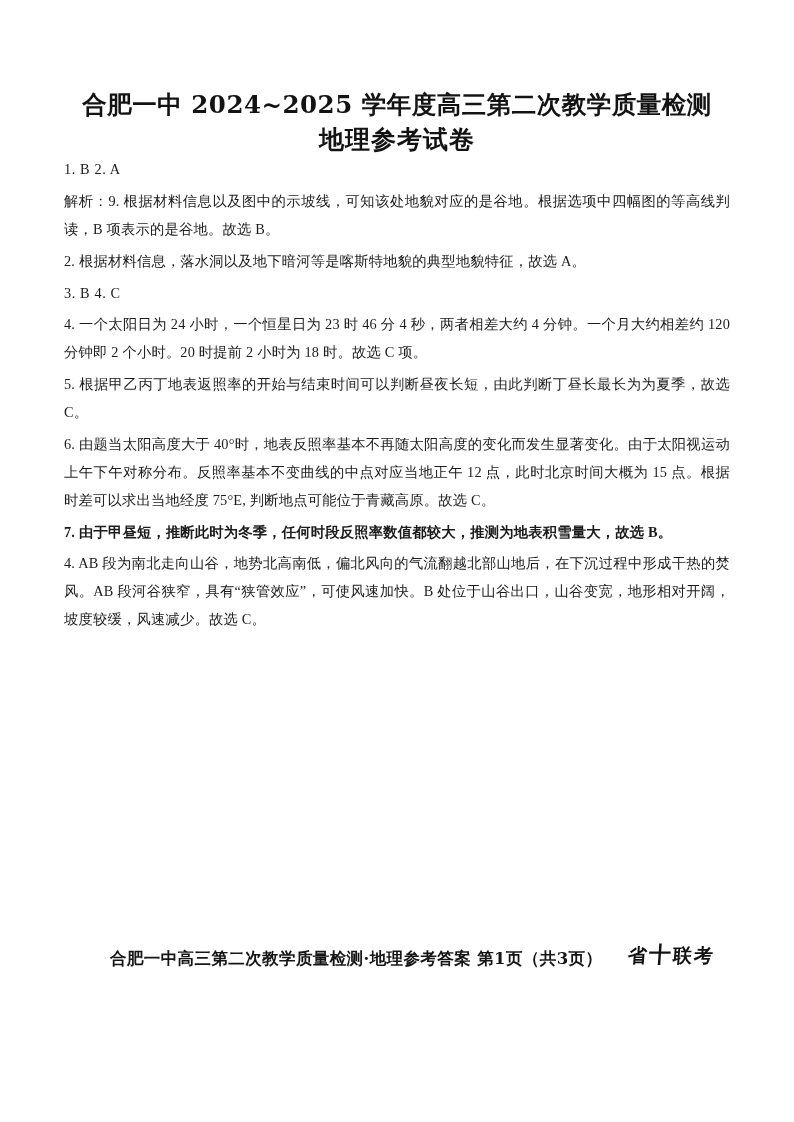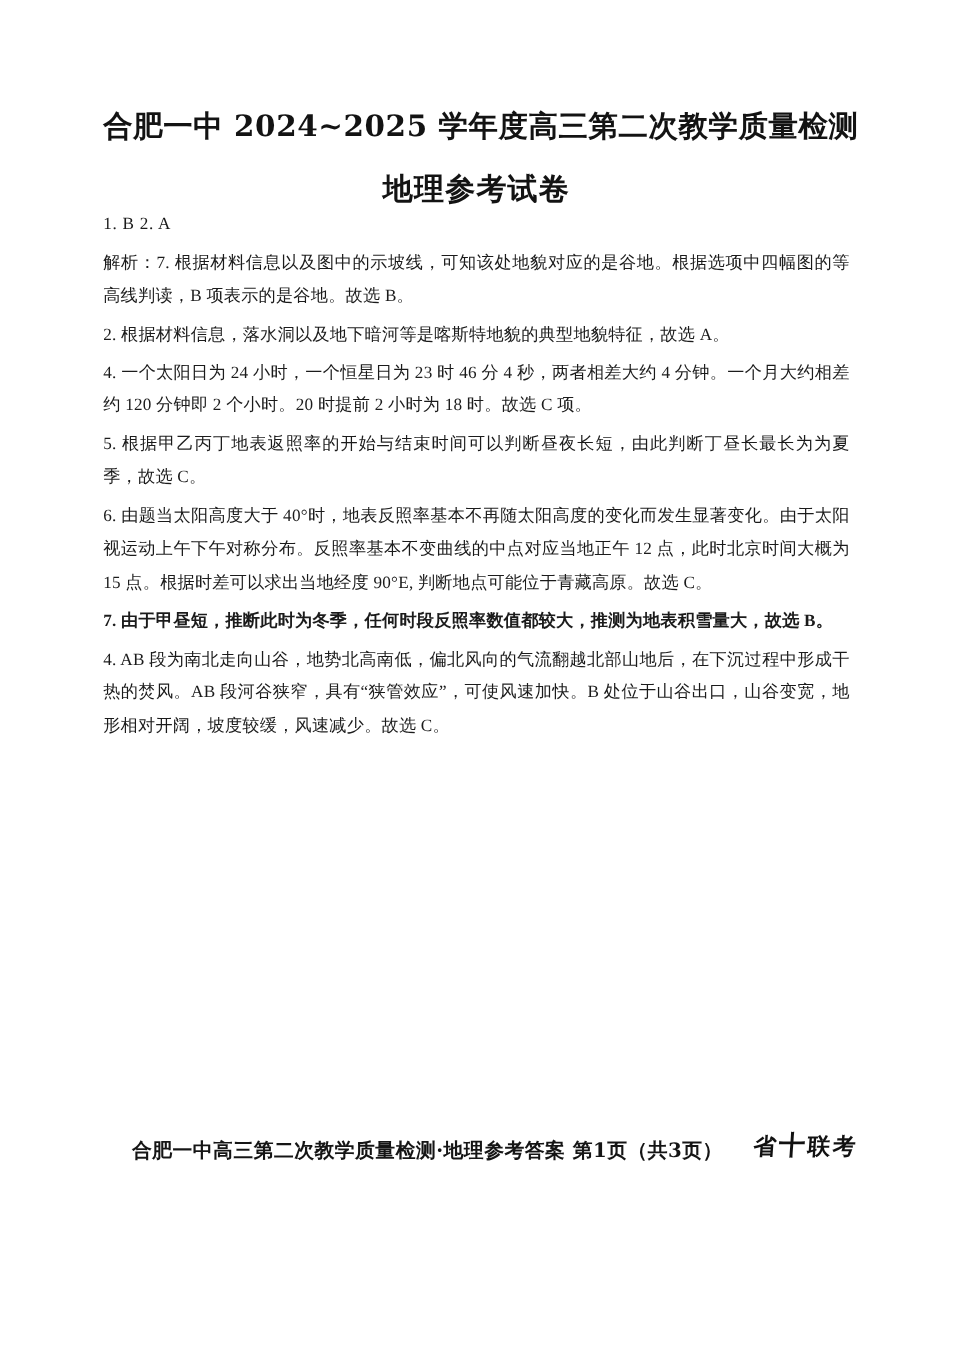--- a/index.html
+++ b/index.html
@@ -12,42 +12,42 @@
     background: #ffffff;
     font-family: "Liberation Serif", "DejaVu Serif", serif;
     color: #1a1a1a;
     position: relative;
     overflow: hidden;
   }
   .page {
     width: 794px;
     height: 1036px;
     box-sizing: border-box;
-    padding: 0 86px;
+    padding: 0 64px;
     position: relative;
   }
   .title-block {
     padding-top: 88px;
     text-align: center;
   }
   .title-main {
     font-family: "DejaVu Serif", "Liberation Serif", serif;
     font-size: 24.5px;
     font-weight: bold;
     letter-spacing: 0.5px;
     line-height: 1.35;
     color: #131313;
     white-space: nowrap;
   }
   .title-sub {
     font-family: "DejaVu Serif", "Liberation Serif", serif;
     font-size: 25px;
     font-weight: bold;
     letter-spacing: 1px;
-    margin-top: 20px;
+    margin-top: 2px;
     color: #131313;
   }
   .content {
   }
   .para {
     font-size: 14.3px;
     line-height: 1.95;
     text-align: justify;
     margin: 0 0 4px 0;
     color: #1b1b1b;
@@ -96,25 +96,26 @@
 
 <div class="page">
 
   <div class="title-block">
     <div class="title-main">合肥一中 2024~2025 学年度高三第二次教学质量检测</div>
     <div class="title-sub">地理参考试卷</div>
   </div>
 
   <div class="content">
     <p class="para answers">1. B  2. A</p>
-    <p class="para">解析：7. 根据材料信息以及图中的示坡线，可知该处地貌对应的是谷地。根据选项中四幅图的等高线判读，B 项表示的是谷地。故选 B。</p>
+    <p class="para">解析：9. 根据材料信息以及图中的示坡线，可知该处地貌对应的是谷地。根据选项中四幅图的等高线判读，B 项表示的是谷地。故选 B。</p>
     <p class="para">2. 根据材料信息，落水洞以及地下暗河等是喀斯特地貌的典型地貌特征，故选 A。</p>
+    <p class="para answers">3. B  4. C</p>
     <p class="para">4. 一个太阳日为 24 小时，一个恒星日为 23 时 46 分 4 秒，两者相差大约 4 分钟。一个月大约相差约 120 分钟即 2 个小时。20 时提前 2 小时为 18 时。故选 C 项。</p>
     <p class="para">5. 根据甲乙丙丁地表返照率的开始与结束时间可以判断昼夜长短，由此判断丁昼长最长为为夏季，故选 C。</p>
-    <p class="para">6. 由题当太阳高度大于 40°时，地表反照率基本不再随太阳高度的变化而发生显著变化。由于太阳视运动上午下午对称分布。反照率基本不变曲线的中点对应当地正午 12 点，此时北京时间大概为 15 点。根据时差可以求出当地经度 90°E, 判断地点可能位于青藏高原。故选 C。</p>
+    <p class="para">6. 由题当太阳高度大于 40°时，地表反照率基本不再随太阳高度的变化而发生显著变化。由于太阳视运动上午下午对称分布。反照率基本不变曲线的中点对应当地正午 12 点，此时北京时间大概为 15 点。根据时差可以求出当地经度 75°E, 判断地点可能位于青藏高原。故选 C。</p>
     <p class="para bold-lead">7. 由于甲昼短，推断此时为冬季，任何时段反照率数值都较大，推测为地表积雪量大，故选 B。</p>
     <p class="para">4. AB 段为南北走向山谷，地势北高南低，偏北风向的气流翻越北部山地后，在下沉过程中形成干热的焚风。AB 段河谷狭窄，具有“狭管效应”，可使风速加快。B 处位于山谷出口，山谷变宽，地形相对开阔，坡度较缓，风速减少。故选 C。</p>
   </div>
 
   <div class="footer">
     <div class="footer-line">合肥一中高三第二次教学质量检测·地理参考答案   第1页（共3页）</div>
     <div class="footer-stamp"><span>省</span><span class="big">十</span><span>联考</span></div>
   </div>
 
 </div>

